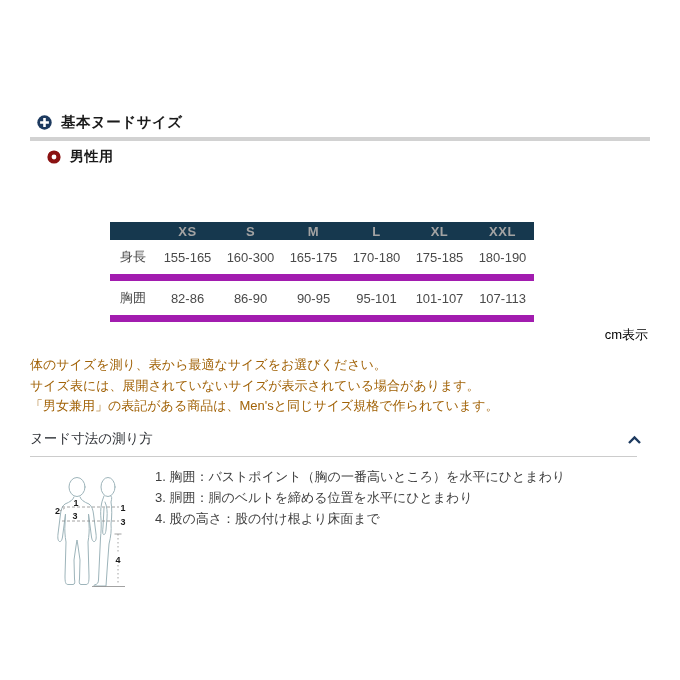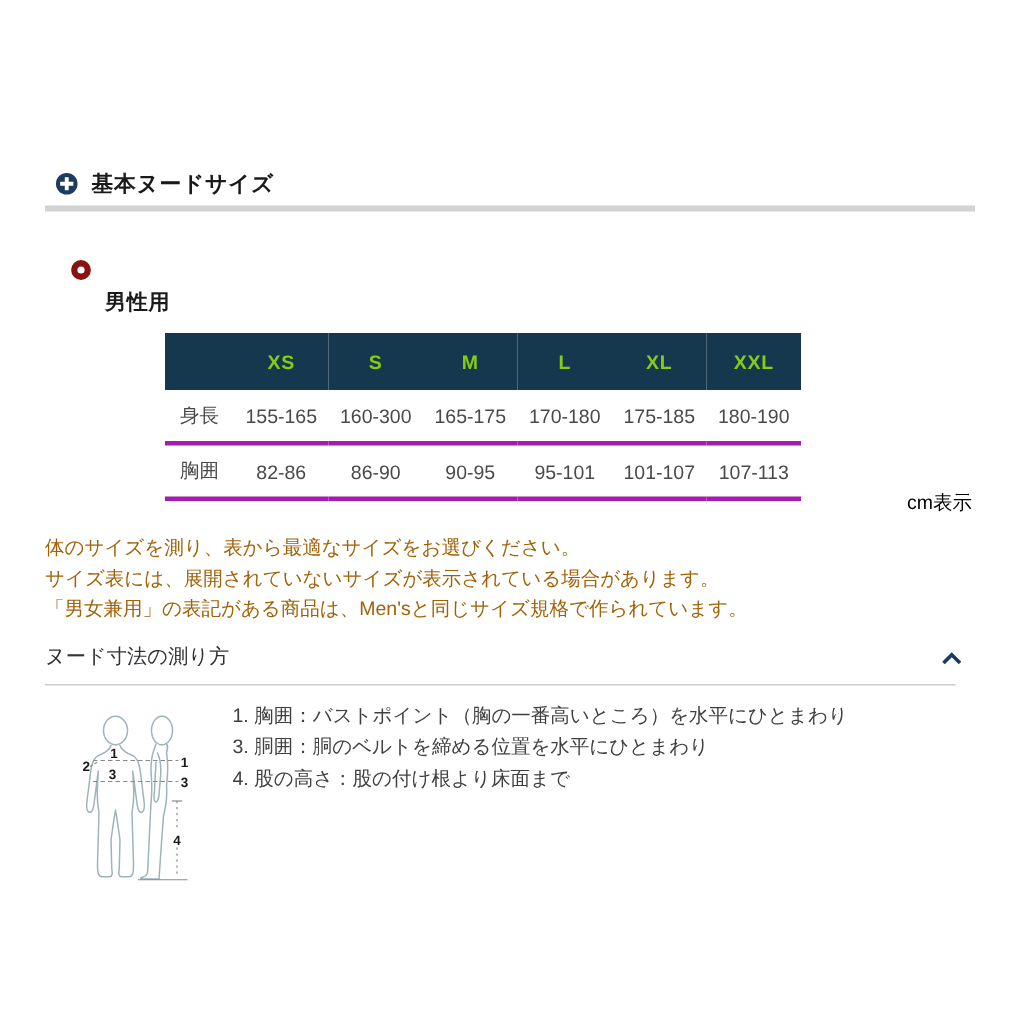--- a/index.html
+++ b/index.html
@@ -4,29 +4,29 @@
 <style>
   html,body{margin:0;padding:0;background:#ffffff;}
   body{font-family:"Liberation Sans","DejaVu Sans",sans-serif;}
   .page{position:relative;width:680px;height:680px;background:#ffffff;overflow:hidden;border-radius:19px;}
 
   .sec-heading{position:absolute;display:flex;align-items:center;gap:9px;}
   .sec-heading .txt{font-weight:bold;color:#1a1a1a;letter-spacing:0.5px;}
   .h1{left:37px;top:113px;}
   .h1 .txt{font-size:14.5px;}
   .h2{left:47px;top:148px;}
-  .h2 .txt{font-size:14px;margin-top:45px;}
+  .h2 .txt{font-size:14px;}
   .icon-svg{display:block;}
 
   .divider-thick{position:absolute;left:30px;top:137px;width:620px;height:4px;background:#d2d2d2;}
   .divider-thin{position:absolute;left:30px;top:456px;width:607px;height:1px;background:#cccccc;}
 
   table.size{position:absolute;left:110px;top:222px;width:424px;border-collapse:collapse;table-layout:fixed;}
-  table.size th{background:#16384e;color:#84cc16;font-size:13px;font-weight:bold;height:38px;text-align:center;padding:0;letter-spacing:0.5px;}
-  table.size td{height:34px;text-align:center;font-size:13px;color:#4a4a4a;border-bottom:3px solid #a21caf;padding:0;background:#ffffff;}
+  table.size th{background:#16384e;color:#a3a3a3;font-size:13px;font-weight:bold;height:18px;text-align:center;padding:0;letter-spacing:0.5px;}
+  table.size td{height:34px;text-align:center;font-size:13px;color:#4a4a4a;border-bottom:7px solid #a21caf;padding:0;background:#ffffff;}
   table.size col.lbl{width:46px;}
   table.size col.val{width:63px;}
 
   .cm-note{position:absolute;right:32px;top:326px;font-size:13px;color:#000000;}
 
   .notes{position:absolute;left:30px;top:355px;width:560px;font-size:13px;color:#a16207;line-height:20.5px;}
 
   .measure-header{position:absolute;left:30px;top:429px;width:620px;height:18px;cursor:pointer;}
   .measure-header .ttl{font-size:13.5px;color:#2f3237;font-weight:500;}
   .measure-header .chev{position:absolute;right:8px;top:2px;}

